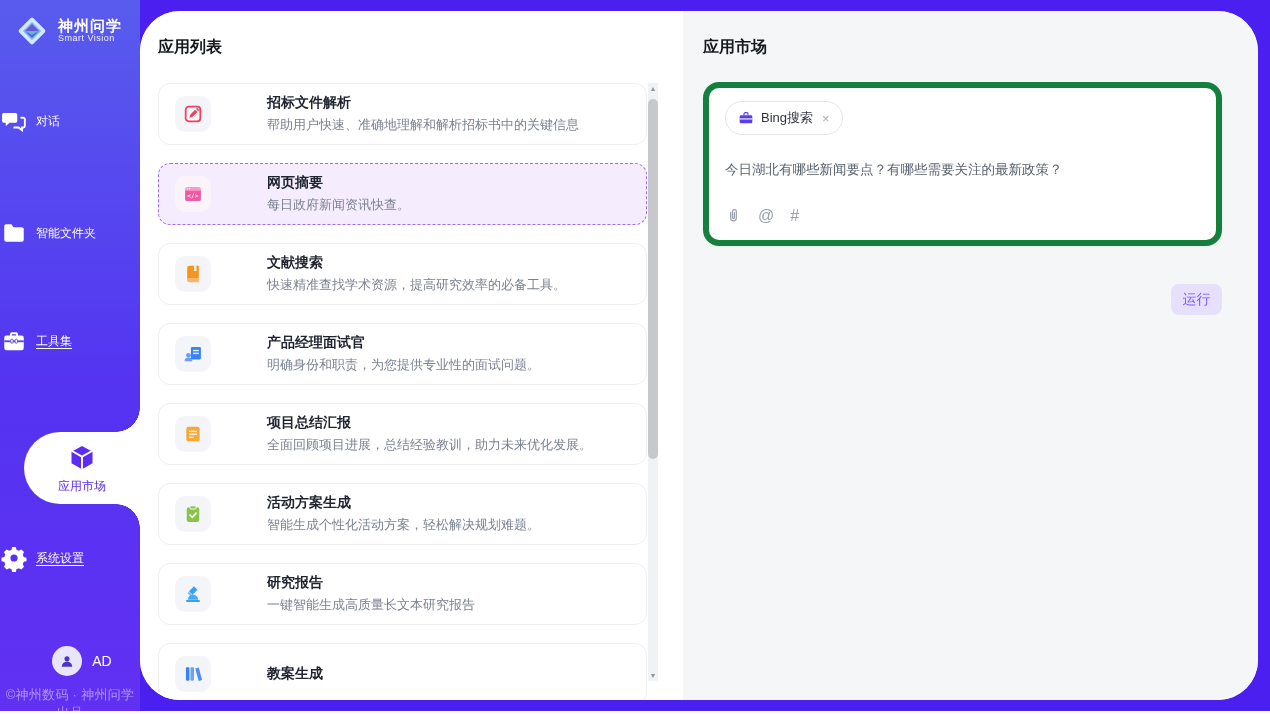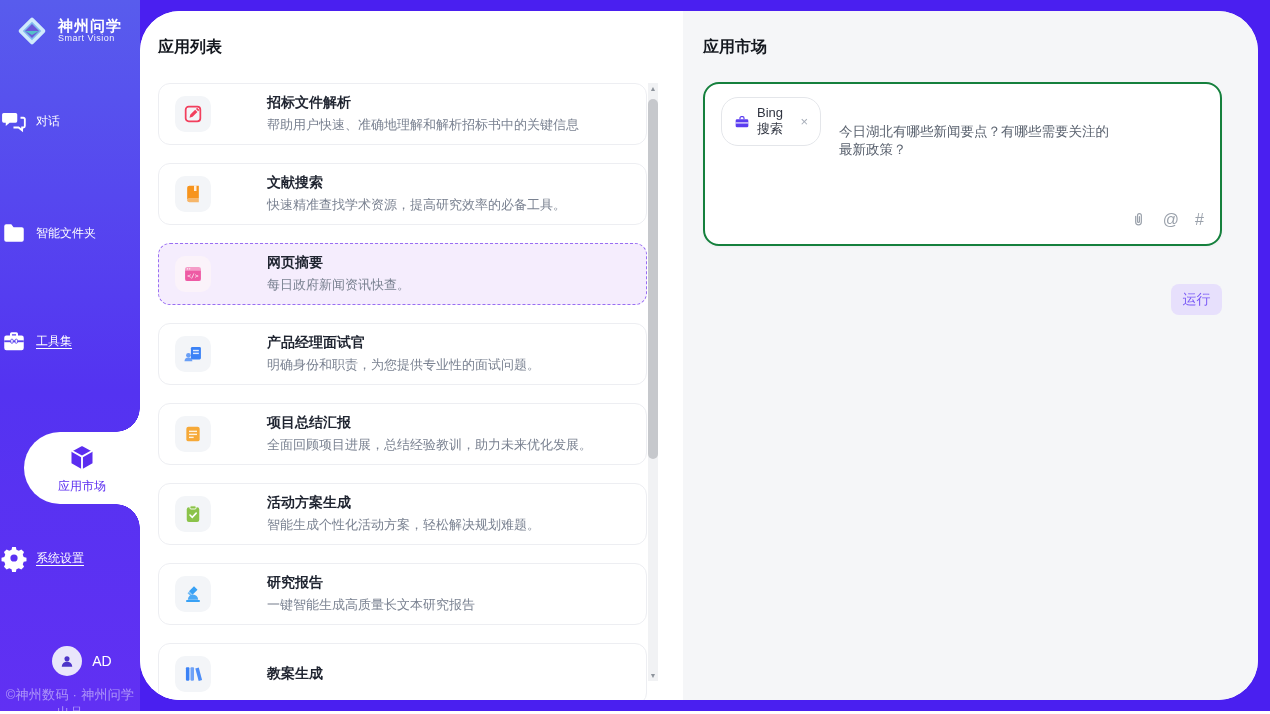--- a/index.html
+++ b/index.html
@@ -56,23 +56,23 @@
   .scroll-thumb { position:absolute; left:0; top:16px; width:10px; height:360px;
     background:#c6c8cc; border-radius:5px; }
   .scroll-arrow { position:absolute; left:0; width:10px; font-size:7px; color:#8e949c;
     text-align:center; cursor:pointer; }
   .scroll-arrow.up { top:2px; } .scroll-arrow.down { bottom:2px; }
 
   
   .detail-panel { position:relative; flex:1; background:#f5f6f8; }
   .detail-panel .panel-title { position:absolute; left:20px; top:26px; }
   .input-card { position:absolute; left:20px; top:71px; width:519px; height:164px;
-    background:#fff; border:2px solid #15803d; border-radius:16px;
+    background:#fff; border:6px solid #15803d; border-radius:16px;
     box-shadow:0 1px 3px rgba(20,25,40,.04); padding:13px 16px; display:flex;
-    flex-direction:row;gap:18px; }
+    flex-direction:column; }
   .tag { display:inline-flex; align-items:center; gap:7px; align-self:flex-start;
     border:1px solid #e4e6ea; border-radius:17px; padding:7px 12px; background:#fff; }
   .tag-label { font-size:13px; color:#2f3440; }
   .tag-close { font-size:13px; color:#a6adb8; margin-left:2px; cursor:pointer; }
   .query-text { margin-top:26px; font-size:13.5px; color:#59616e; }
   .input-tools { margin-top:auto; display:flex; align-items:center; gap:16px;
     color:#9aa1ab; padding-bottom:2px; }
   .tool-glyph { font-size:16px; cursor:pointer; }
   .run-btn { position:absolute; top:261px; left:488px; width:51px; height:31px;
     background:#e7e0fc; color:#7b5bf6; font-size:14px; border:none; border-radius:8px;
@@ -168,46 +168,46 @@
             <svg width="20" height="20" viewBox="0 0 24 24">
               <rect x="3.2" y="3.2" width="17.6" height="17.6" rx="3.6" fill="none" stroke="currentColor" stroke-width="2.1"></rect>
               <path fill="currentColor" d="M7.8 16.4l1-3.7 5.8-5.8 2.7 2.7-5.8 5.8zM15.6 5.9l1.3-1.3 2.7 2.7-1.3 1.3z"></path>
             </svg>
           </div>
           <div class="card-text">
             <div class="card-title">招标文件解析</div>
             <div class="card-desc">帮助用户快速、准确地理解和解析招标书中的关键信息</div>
           </div>
         </div>
-        <div class="card">
-          <div class="icon-box" style="color:#f7941d">
-            <svg width="20" height="20" viewBox="0 0 24 24">
-              <path fill="currentColor" d="M5 4.6A2.6 2.6 0 0 1 7.6 2H19v15H7.6A2.6 2.6 0 0 0 5 19.1z"></path>
-              <path fill="currentColor" opacity=".65" d="M7.6 17H19v5H7.6a2.5 2.5 0 0 1 0-5z"></path>
-              <rect x="13.2" y="2" width="3" height="6.4" fill="#fff" opacity=".85"></rect>
-            </svg>
-          </div>
-          <div class="card-text">
-            <div class="card-title">文献搜索</div>
-            <div class="card-desc">快速精准查找学术资源，提高研究效率的必备工具。</div>
-          </div>
-        </div>
         <div class="card selected">
           <div class="icon-box" style="color:#ee5aa4">
             <svg width="20" height="20" viewBox="0 0 24 24">
               <rect x="2.5" y="3.5" width="19" height="17" rx="2.6" fill="currentColor"></rect>
               <rect x="2.5" y="3.5" width="19" height="4.6" fill="#fff" opacity=".4"></rect>
               <circle cx="5.4" cy="5.8" r=".8" fill="#fff"></circle>
               <circle cx="8" cy="5.8" r=".8" fill="#fff"></circle>
               <text x="12" y="16.8" text-anchor="middle" font-size="7.5" fill="#fff" font-family="monospace">&lt;/&gt;</text>
             </svg>
           </div>
           <div class="card-text">
             <div class="card-title">网页摘要</div>
             <div class="card-desc">每日政府新闻资讯快查。</div>
+          </div>
+        </div>
+        <div class="card">
+          <div class="icon-box" style="color:#f7941d">
+            <svg width="20" height="20" viewBox="0 0 24 24">
+              <path fill="currentColor" d="M5 4.6A2.6 2.6 0 0 1 7.6 2H19v15H7.6A2.6 2.6 0 0 0 5 19.1z"></path>
+              <path fill="currentColor" opacity=".65" d="M7.6 17H19v5H7.6a2.5 2.5 0 0 1 0-5z"></path>
+              <rect x="13.2" y="2" width="3" height="6.4" fill="#fff" opacity=".85"></rect>
+            </svg>
+          </div>
+          <div class="card-text">
+            <div class="card-title">文献搜索</div>
+            <div class="card-desc">快速精准查找学术资源，提高研究效率的必备工具。</div>
           </div>
         </div>
         <div class="card">
           <div class="icon-box" style="color:#3b82f6">
             <svg width="20" height="20" viewBox="0 0 24 24">
               <rect x="9.5" y="3.5" width="12" height="15" rx="1.6" fill="currentColor"></rect>
               <rect x="12" y="7" width="7" height="1.7" fill="#fff" opacity=".85"></rect>
               <rect x="12" y="10.4" width="7" height="1.7" fill="#fff" opacity=".85"></rect>
               <circle cx="6.5" cy="13.5" r="2.8" fill="currentColor" opacity=".75"></circle>
               <path d="M1.8 20.8a4.7 4.7 0 0 1 9.4 0z" fill="currentColor" opacity=".75"></path>

